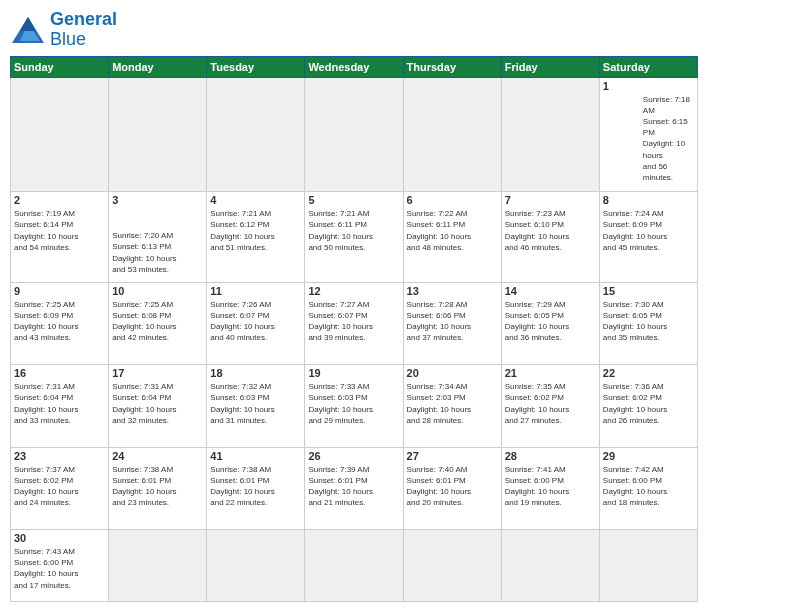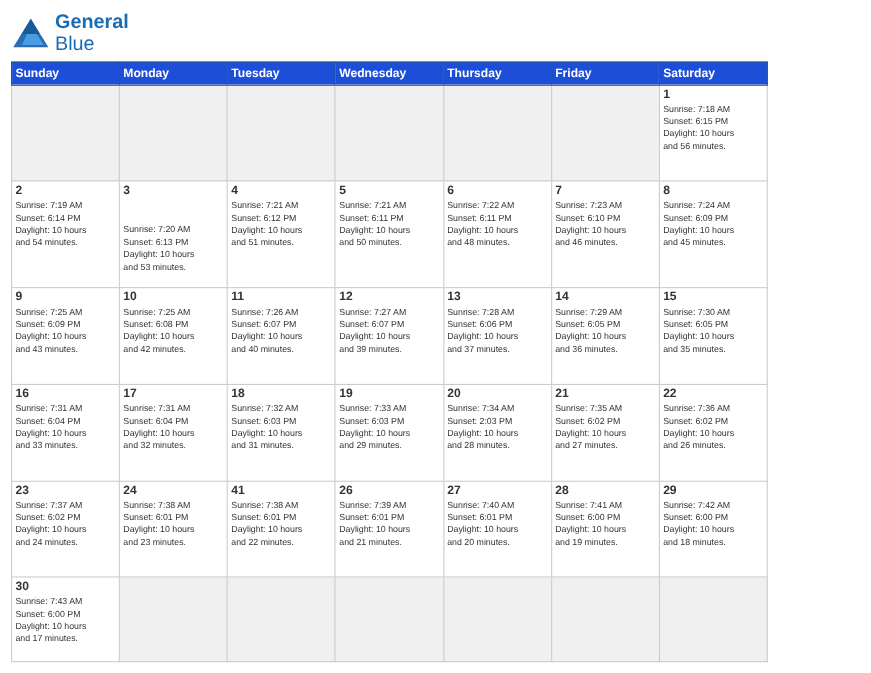--- a/index.html
+++ b/index.html
@@ -55,21 +55,21 @@
       color: #555;
     }
     .calendar {
       flex: 1;
       border: 1px solid #ccc;
       border-collapse: collapse;
       width: 100%;
       table-layout: fixed;
     }
     .calendar th {
-      background: #1d4ed8;
+      background: #15803d;
       color: #fff;
       font-size: 11px;
       font-weight: bold;
       padding: 4px 3px;
       border: 1px solid #1a5a9a;
       text-align: left;
     }
     .calendar td {
       border: 1px solid #ccc;
       vertical-align: top;
@@ -131,21 +131,21 @@
     <tbody id="calendar-body">
         <tr>
           <td class="empty"></td>
           <td class="empty"></td>
           <td class="empty"></td>
           <td class="empty"></td>
           <td class="empty"></td>
           <td class="empty"></td>
           <td>
             <span class="day-number">1</span>
-            <div class="day-info" style="white-space: pre-line;">Sunrise: 7:18 AM
+            <div class="day-info" style="white-space: pre-line; margin-left: 40px;">Sunrise: 7:18 AM
 Sunset: 6:15 PM
 Daylight: 10 hours
 and 56 minutes.</div>
           </td>
         </tr>
         <tr>
           <td>
             <span class="day-number">2</span>
             <div class="day-info" style="white-space: pre-line;">Sunrise: 7:19 AM
 Sunset: 6:14 PM

